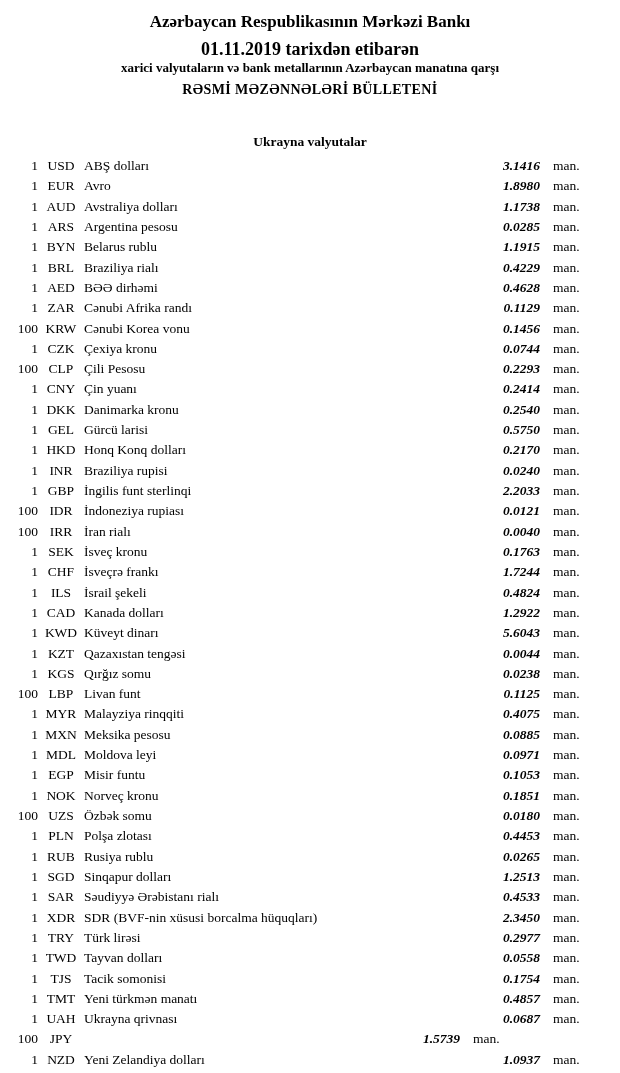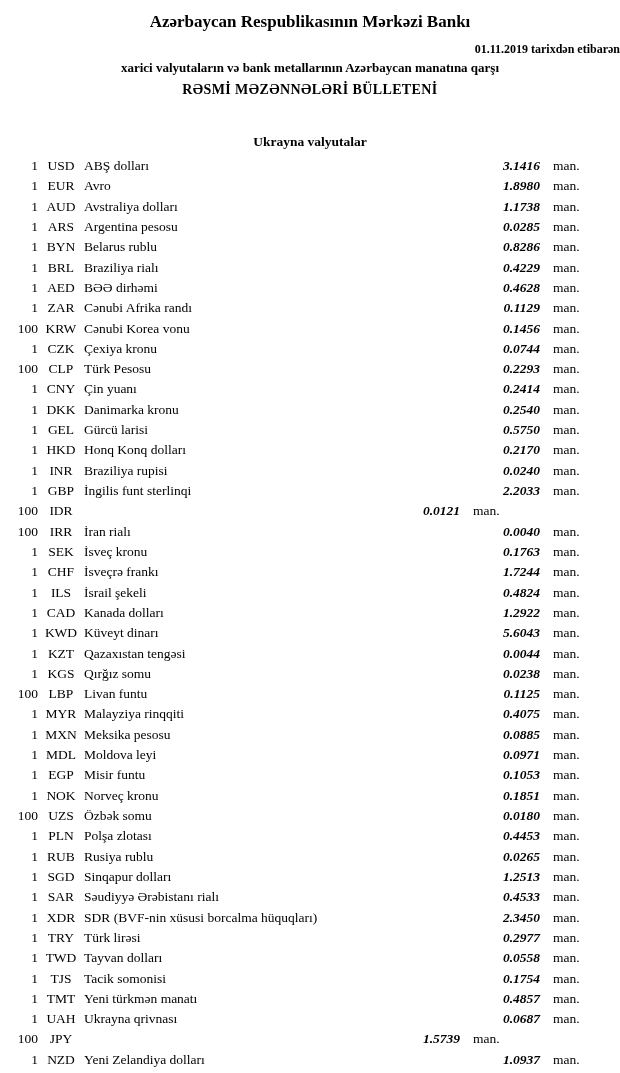--- a/index.html
+++ b/index.html
@@ -20,25 +20,24 @@
   .hdr {
     text-align: center;
   }
   .bank-name {
     font-size: 17px;
     font-weight: bold;
     line-height: 22px;
     margin: 0;
   }
   .date-line {
-    font-size: 12px;
+    font-size: 18px;
     font-weight: bold;
     line-height: 18px;
     margin-top: 7px;
-    text-align: right;
   }
   .subtitle {
     font-size: 13px;
     font-weight: bold;
     line-height: 20px;
   }
   .bulletin-title {
     font-size: 14px;
     font-weight: bold;
     line-height: 24px;
@@ -126,21 +125,21 @@
     <span class="cell-code">ARS</span>
     <span class="cell-name">Argentina pesosu</span>
     <span class="cell-rate">0.0285</span>
     <span class="cell-unit">man.</span>
   </div>
 
   <div class="row">
     <span class="cell-qty">1</span>
     <span class="cell-code">BYN</span>
     <span class="cell-name">Belarus rublu</span>
-    <span class="cell-rate">0.8286</span>
+    <span class="cell-rate">1.1915</span>
     <span class="cell-unit">man.</span>
   </div>
 
   <div class="row">
     <span class="cell-qty">1</span>
     <span class="cell-code">BRL</span>
     <span class="cell-name">Braziliya rialı</span>
     <span class="cell-rate">0.4229</span>
     <span class="cell-unit">man.</span>
   </div>
@@ -173,21 +172,21 @@
     <span class="cell-qty">1</span>
     <span class="cell-code">CZK</span>
     <span class="cell-name">Çexiya kronu</span>
     <span class="cell-rate">0.0744</span>
     <span class="cell-unit">man.</span>
   </div>
 
   <div class="row">
     <span class="cell-qty">100</span>
     <span class="cell-code">CLP</span>
-    <span class="cell-name">Türk Pesosu</span>
+    <span class="cell-name">Çili Pesosu</span>
     <span class="cell-rate">0.2293</span>
     <span class="cell-unit">man.</span>
   </div>
 
   <div class="row">
     <span class="cell-qty">1</span>
     <span class="cell-code">CNY</span>
     <span class="cell-name">Çin yuanı</span>
     <span class="cell-rate">0.2414</span>
     <span class="cell-unit">man.</span>
@@ -229,20 +228,21 @@
     <span class="cell-qty">1</span>
     <span class="cell-code">GBP</span>
     <span class="cell-name">İngilis funt sterlinqi</span>
     <span class="cell-rate">2.2033</span>
     <span class="cell-unit">man.</span>
   </div>
 
   <div class="row">
     <span class="cell-qty">100</span>
     <span class="cell-code">IDR</span>
+    <span class="cell-name">İndoneziya rupiası</span>
     <span class="cell-rate">0.0121</span>
     <span class="cell-unit">man.</span>
   </div>
 
   <div class="row">
     <span class="cell-qty">100</span>
     <span class="cell-code">IRR</span>
     <span class="cell-name">İran rialı</span>
     <span class="cell-rate">0.0040</span>
     <span class="cell-unit">man.</span>
@@ -300,21 +300,21 @@
     <span class="cell-qty">1</span>
     <span class="cell-code">KGS</span>
     <span class="cell-name">Qırğız somu</span>
     <span class="cell-rate">0.0238</span>
     <span class="cell-unit">man.</span>
   </div>
 
   <div class="row">
     <span class="cell-qty">100</span>
     <span class="cell-code">LBP</span>
-    <span class="cell-name">Livan funtu</span>
+    <span class="cell-name">Livan funt</span>
     <span class="cell-rate">0.1125</span>
     <span class="cell-unit">man.</span>
   </div>
 
   <div class="row">
     <span class="cell-qty">1</span>
     <span class="cell-code">MYR</span>
     <span class="cell-name">Malayziya rinqqiti</span>
     <span class="cell-rate">0.4075</span>
     <span class="cell-unit">man.</span>

